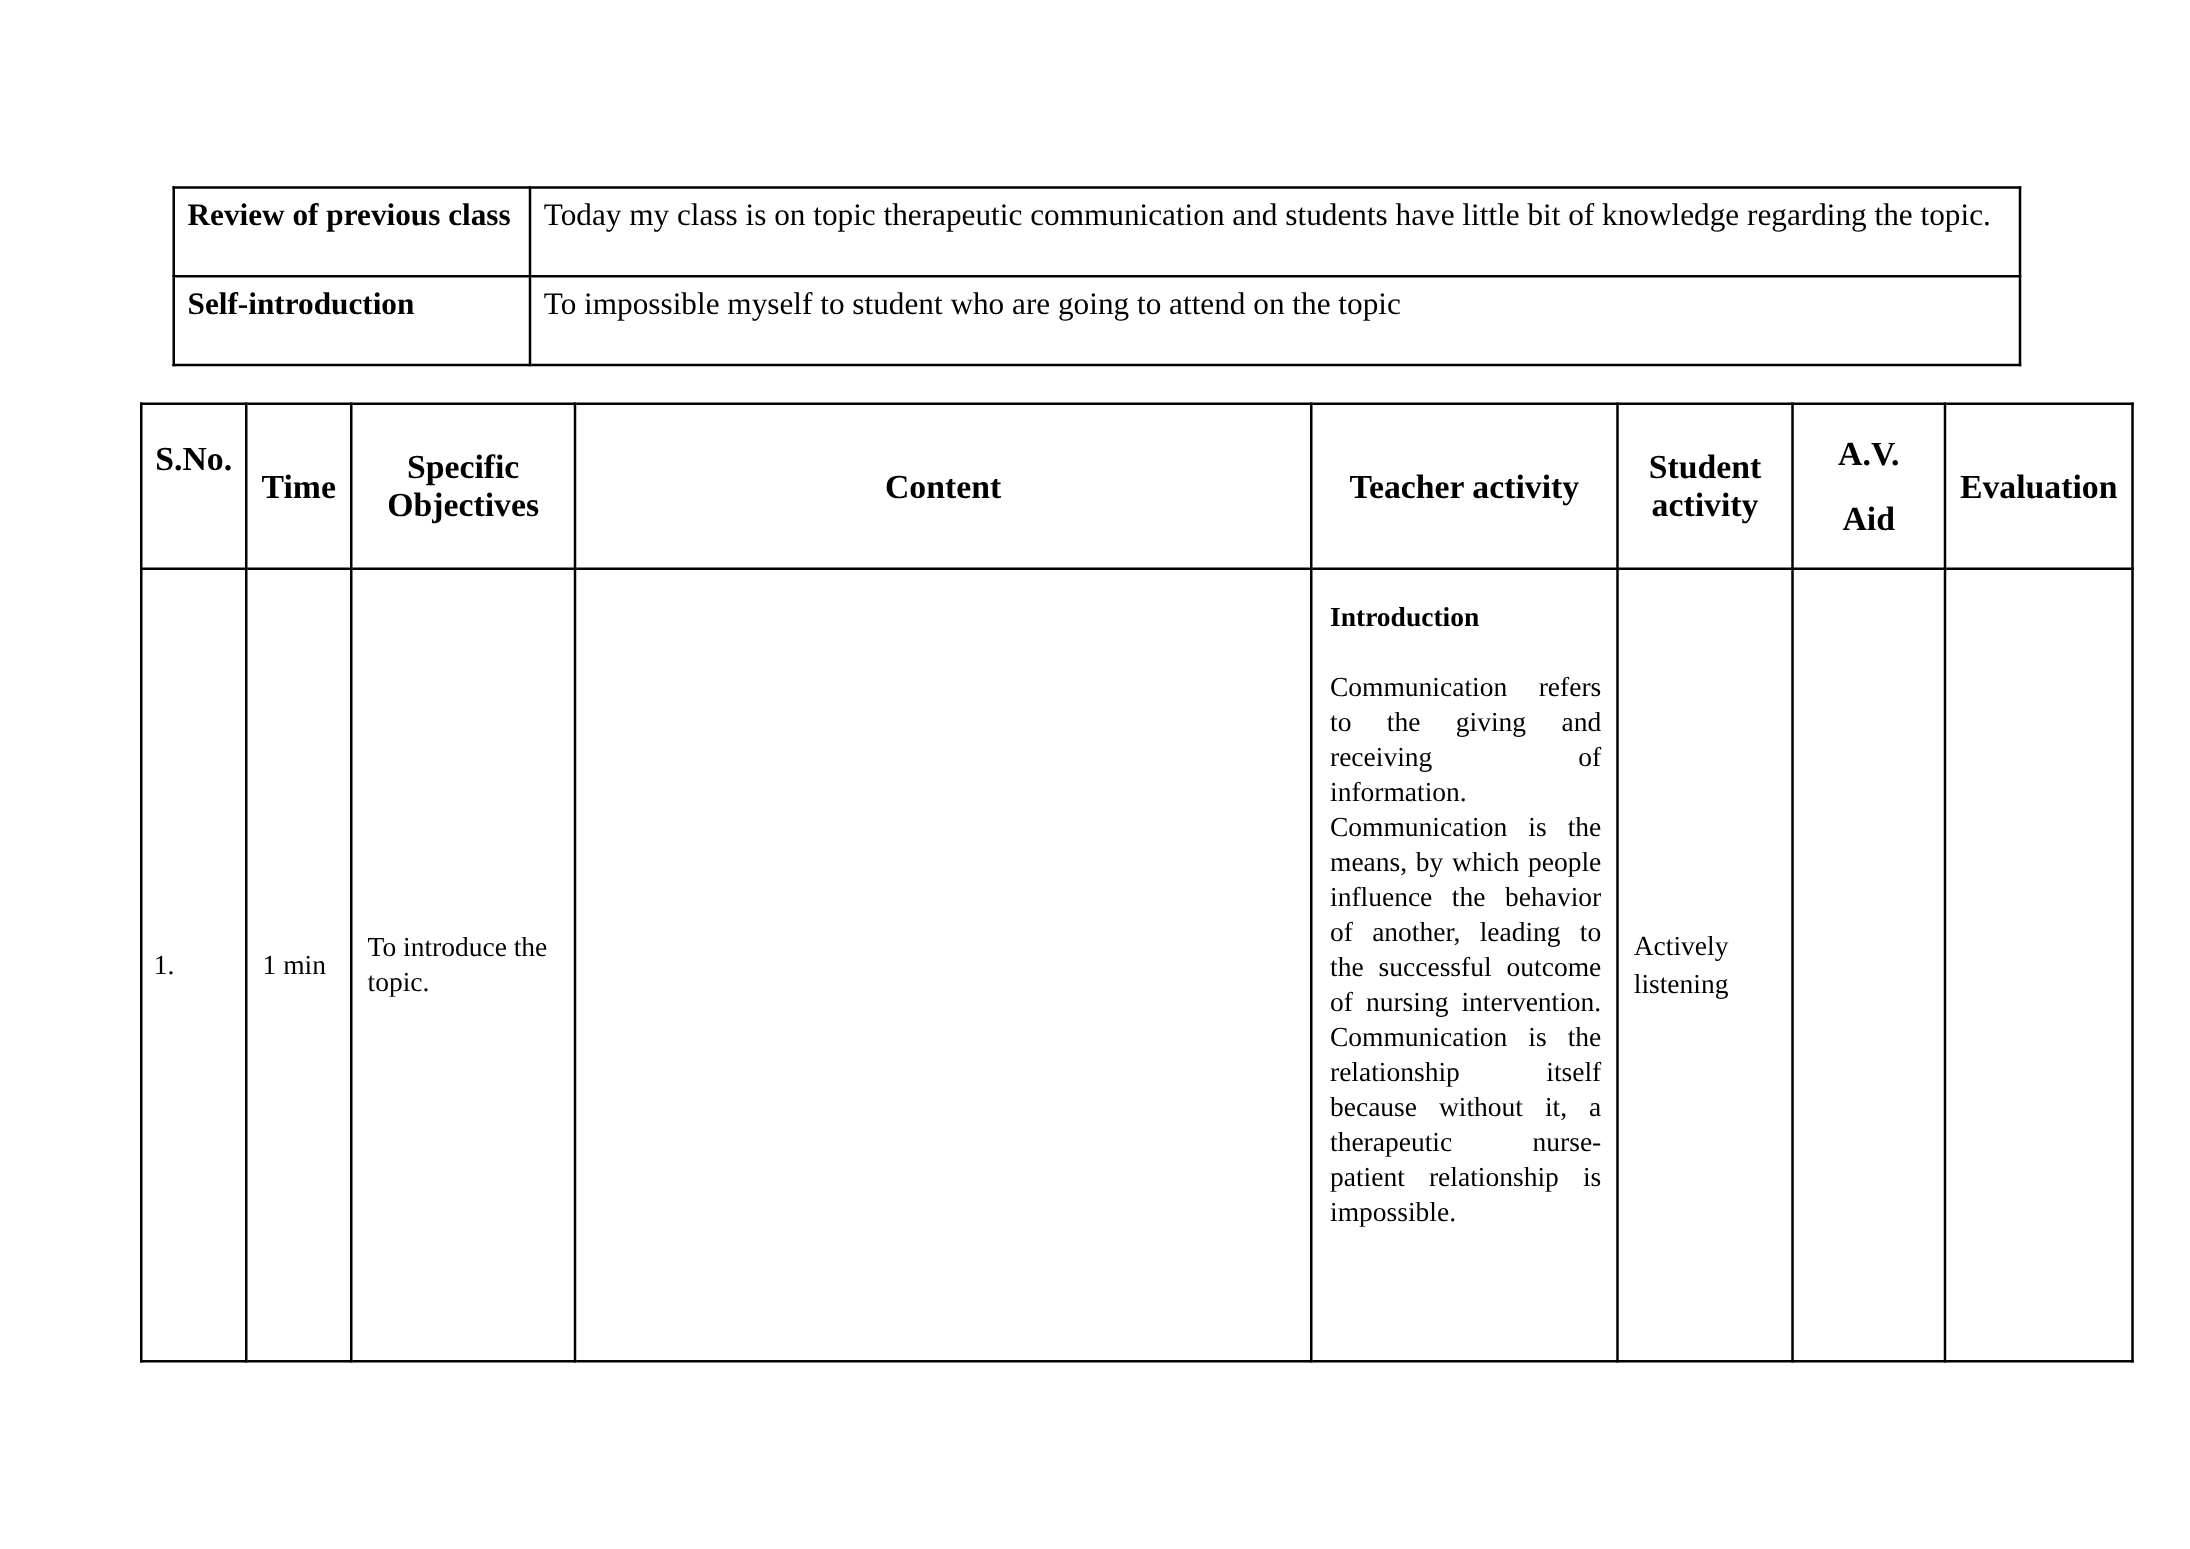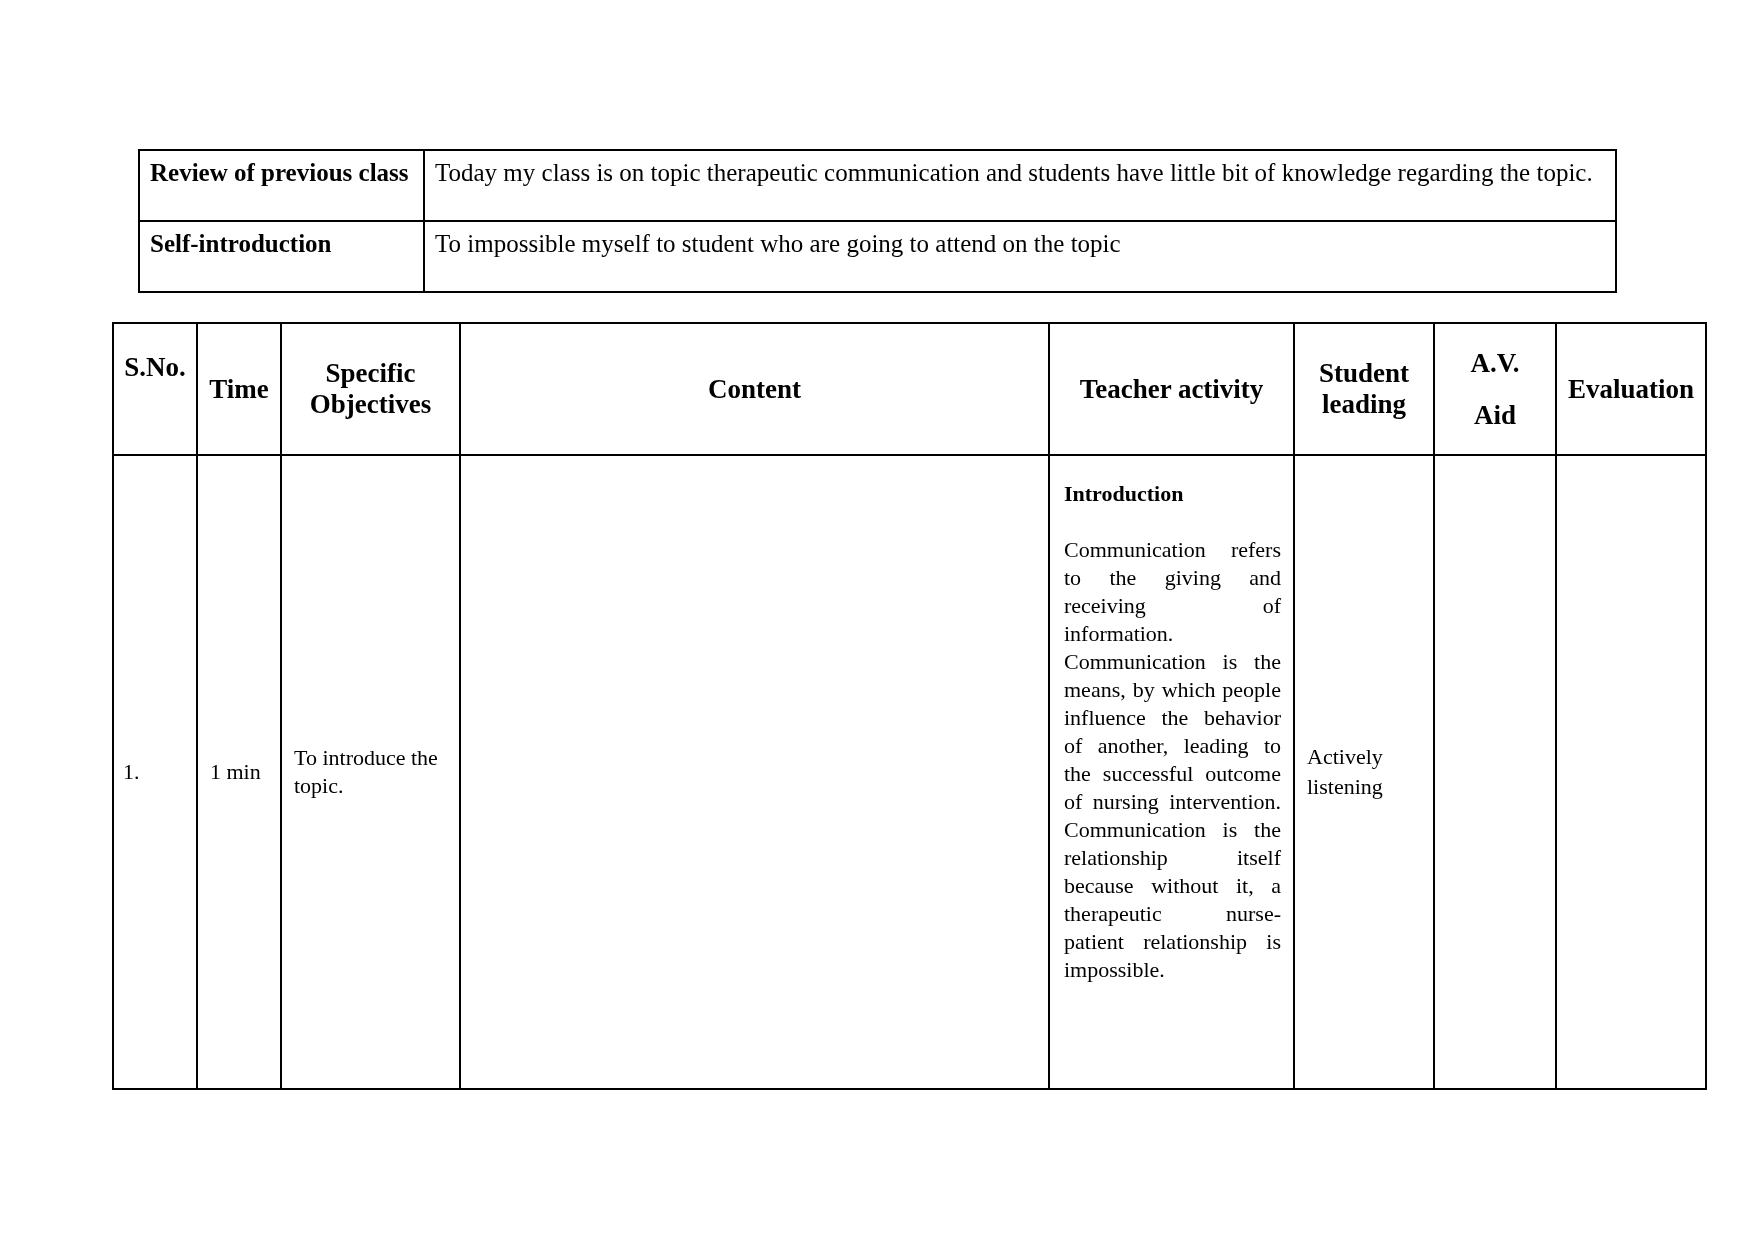--- a/index.html
+++ b/index.html
@@ -97,21 +97,21 @@
       <col style="width:122px">
       <col style="width:150px">
     </colgroup>
     <thead>
       <tr>
         <th><span class="raise">S.No.</span></th>
         <th>Time</th>
         <th>Specific Objectives</th>
         <th>Content</th>
         <th>Teacher activity</th>
-        <th>Student leading</th>
+        <th>Student activity</th>
         <th class="th-av">A.V.
 Aid</th>
         <th>Evaluation</th>
       </tr>
     </thead>
     <tbody>
       <tr>
         <td class="c-sno">1.</td>
         <td class="c-time">1 min</td>
         <td class="c-obj">To introduce the topic.</td>

